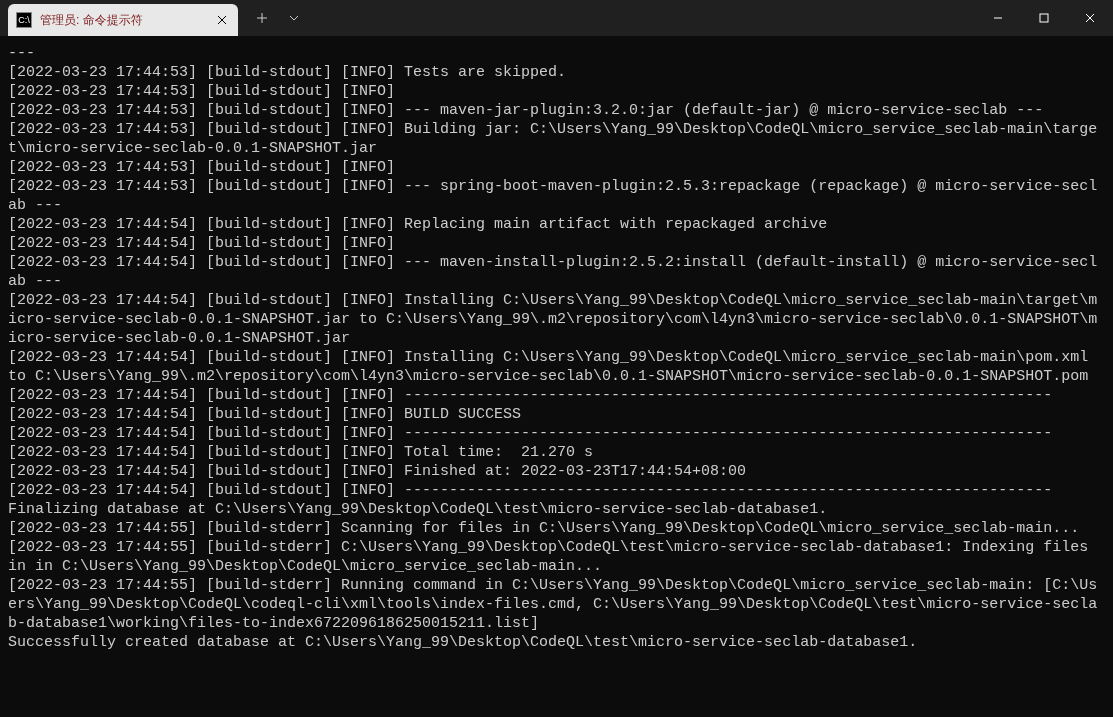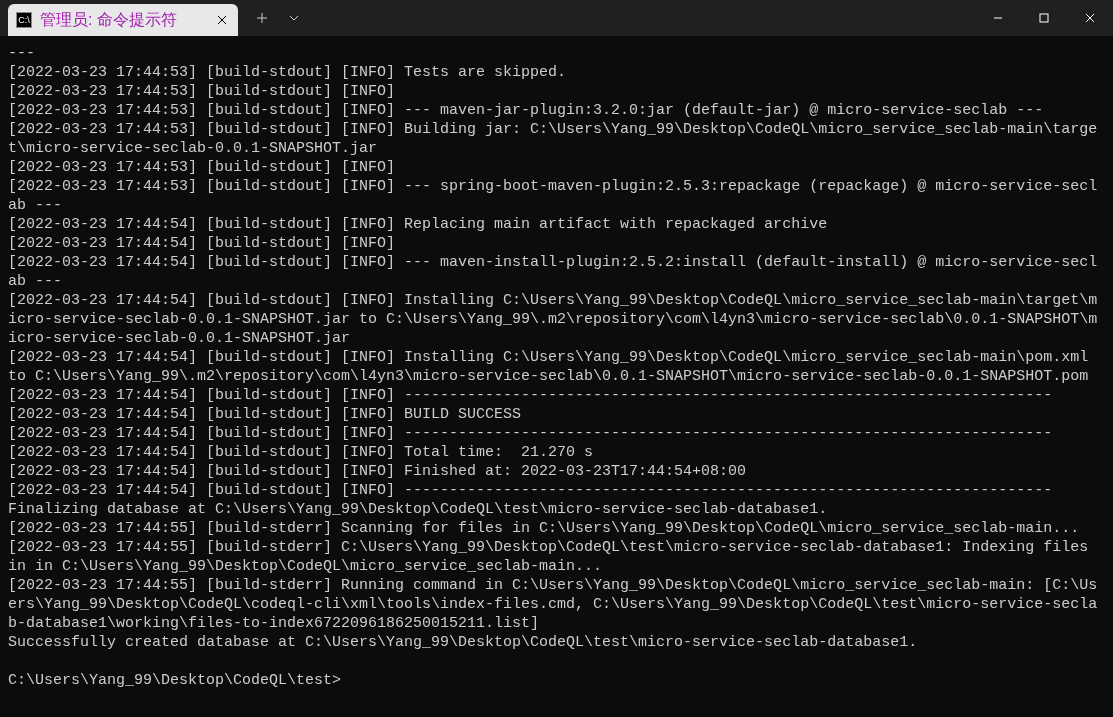--- a/index.html
+++ b/index.html
@@ -46,22 +46,22 @@
       margin-right: 8px;
       display: flex;
       align-items: center;
       justify-content: center;
       font-size: 9px;
       color: #fff;
       border: 1px solid #888;
     }
     
     .tab-title {
-      font-size: 16px;
-      color: #a21caf;
+      font-size: 12px;
+      color: #7f1d1d;
       flex: 1;
     }
     
     .tab-close {
       width: 16px;
       height: 16px;
       display: flex;
       align-items: center;
       justify-content: center;
       font-size: 12px;
@@ -191,13 +191,13 @@
 [2022-03-23 17:44:54] [build-stdout] [INFO] BUILD SUCCESS
 [2022-03-23 17:44:54] [build-stdout] [INFO] ------------------------------------------------------------------------
 [2022-03-23 17:44:54] [build-stdout] [INFO] Total time:  21.270 s
 [2022-03-23 17:44:54] [build-stdout] [INFO] Finished at: 2022-03-23T17:44:54+08:00
 [2022-03-23 17:44:54] [build-stdout] [INFO] ------------------------------------------------------------------------
 Finalizing database at C:\Users\Yang_99\Desktop\CodeQL\test\micro-service-seclab-database1.
 [2022-03-23 17:44:55] [build-stderr] Scanning for files in C:\Users\Yang_99\Desktop\CodeQL\micro_service_seclab-main...
 [2022-03-23 17:44:55] [build-stderr] C:\Users\Yang_99\Desktop\CodeQL\test\micro-service-seclab-database1: Indexing files in in C:\Users\Yang_99\Desktop\CodeQL\micro_service_seclab-main...
 [2022-03-23 17:44:55] [build-stderr] Running command in C:\Users\Yang_99\Desktop\CodeQL\micro_service_seclab-main: [C:\Users\Yang_99\Desktop\CodeQL\codeql-cli\xml\tools\index-files.cmd, C:\Users\Yang_99\Desktop\CodeQL\test\micro-service-seclab-database1\working\files-to-index6722096186250015211.list]
 Successfully created database at C:\Users\Yang_99\Desktop\CodeQL\test\micro-service-seclab-database1.
-<div>&nbsp;</div><div class="prompt-line"><span>C:\Users\Yang_99\Desktop\CodeQL\test&gt;</span></div></div>
+<div>&nbsp;</div></div>
 
 </body></html>

